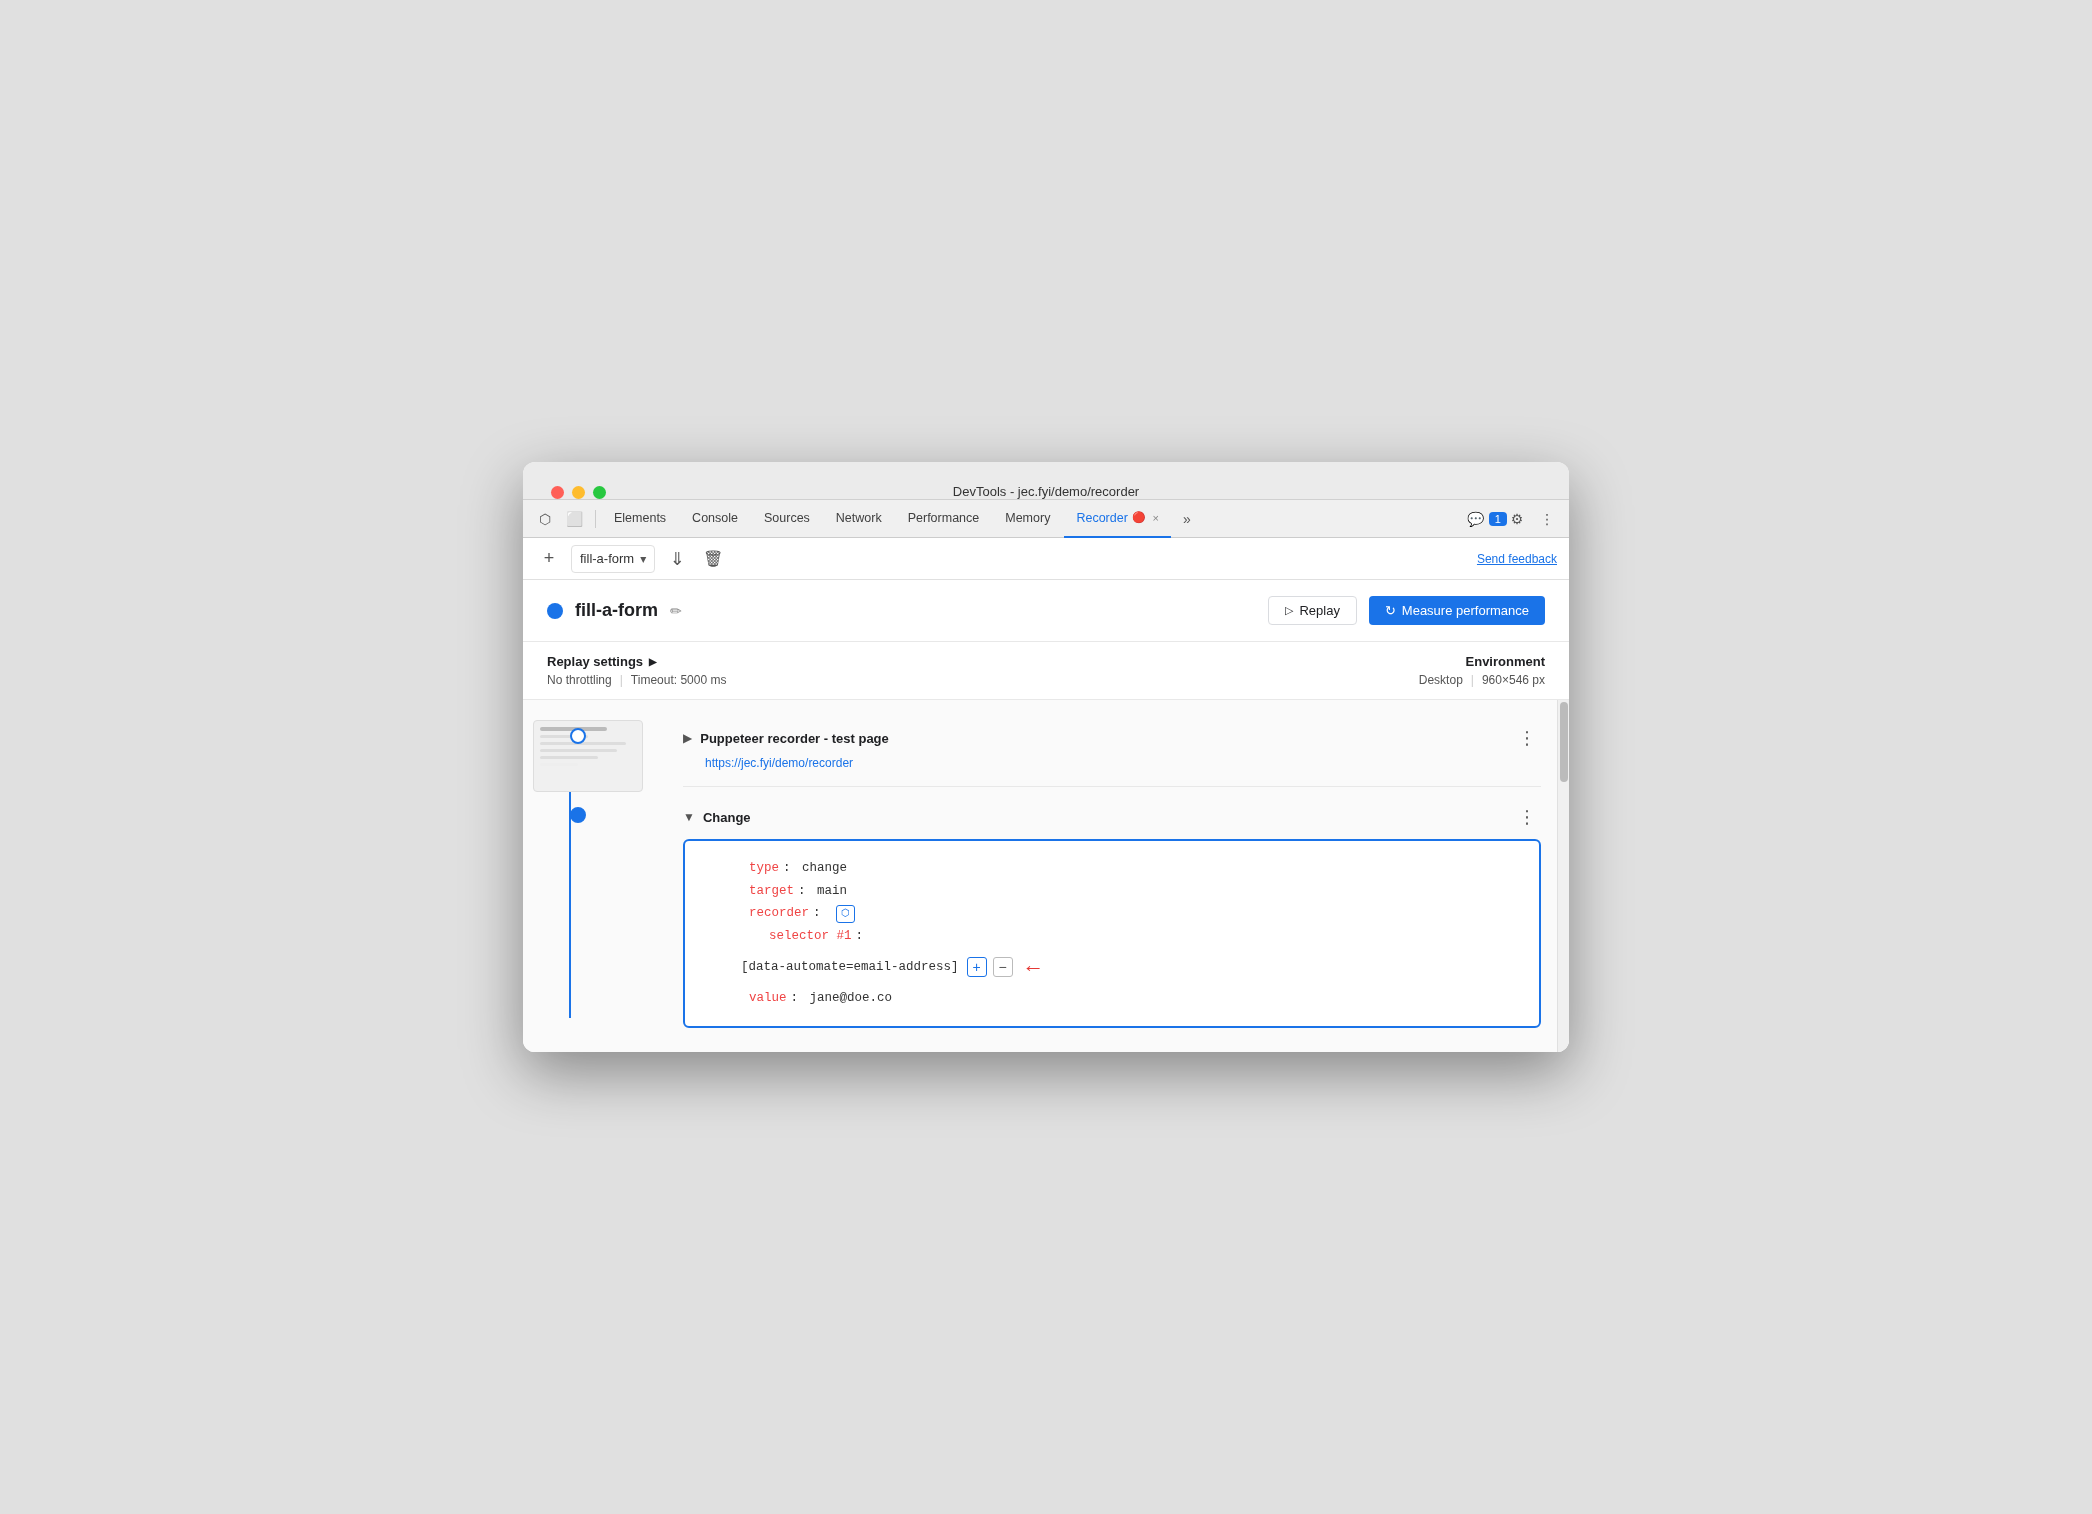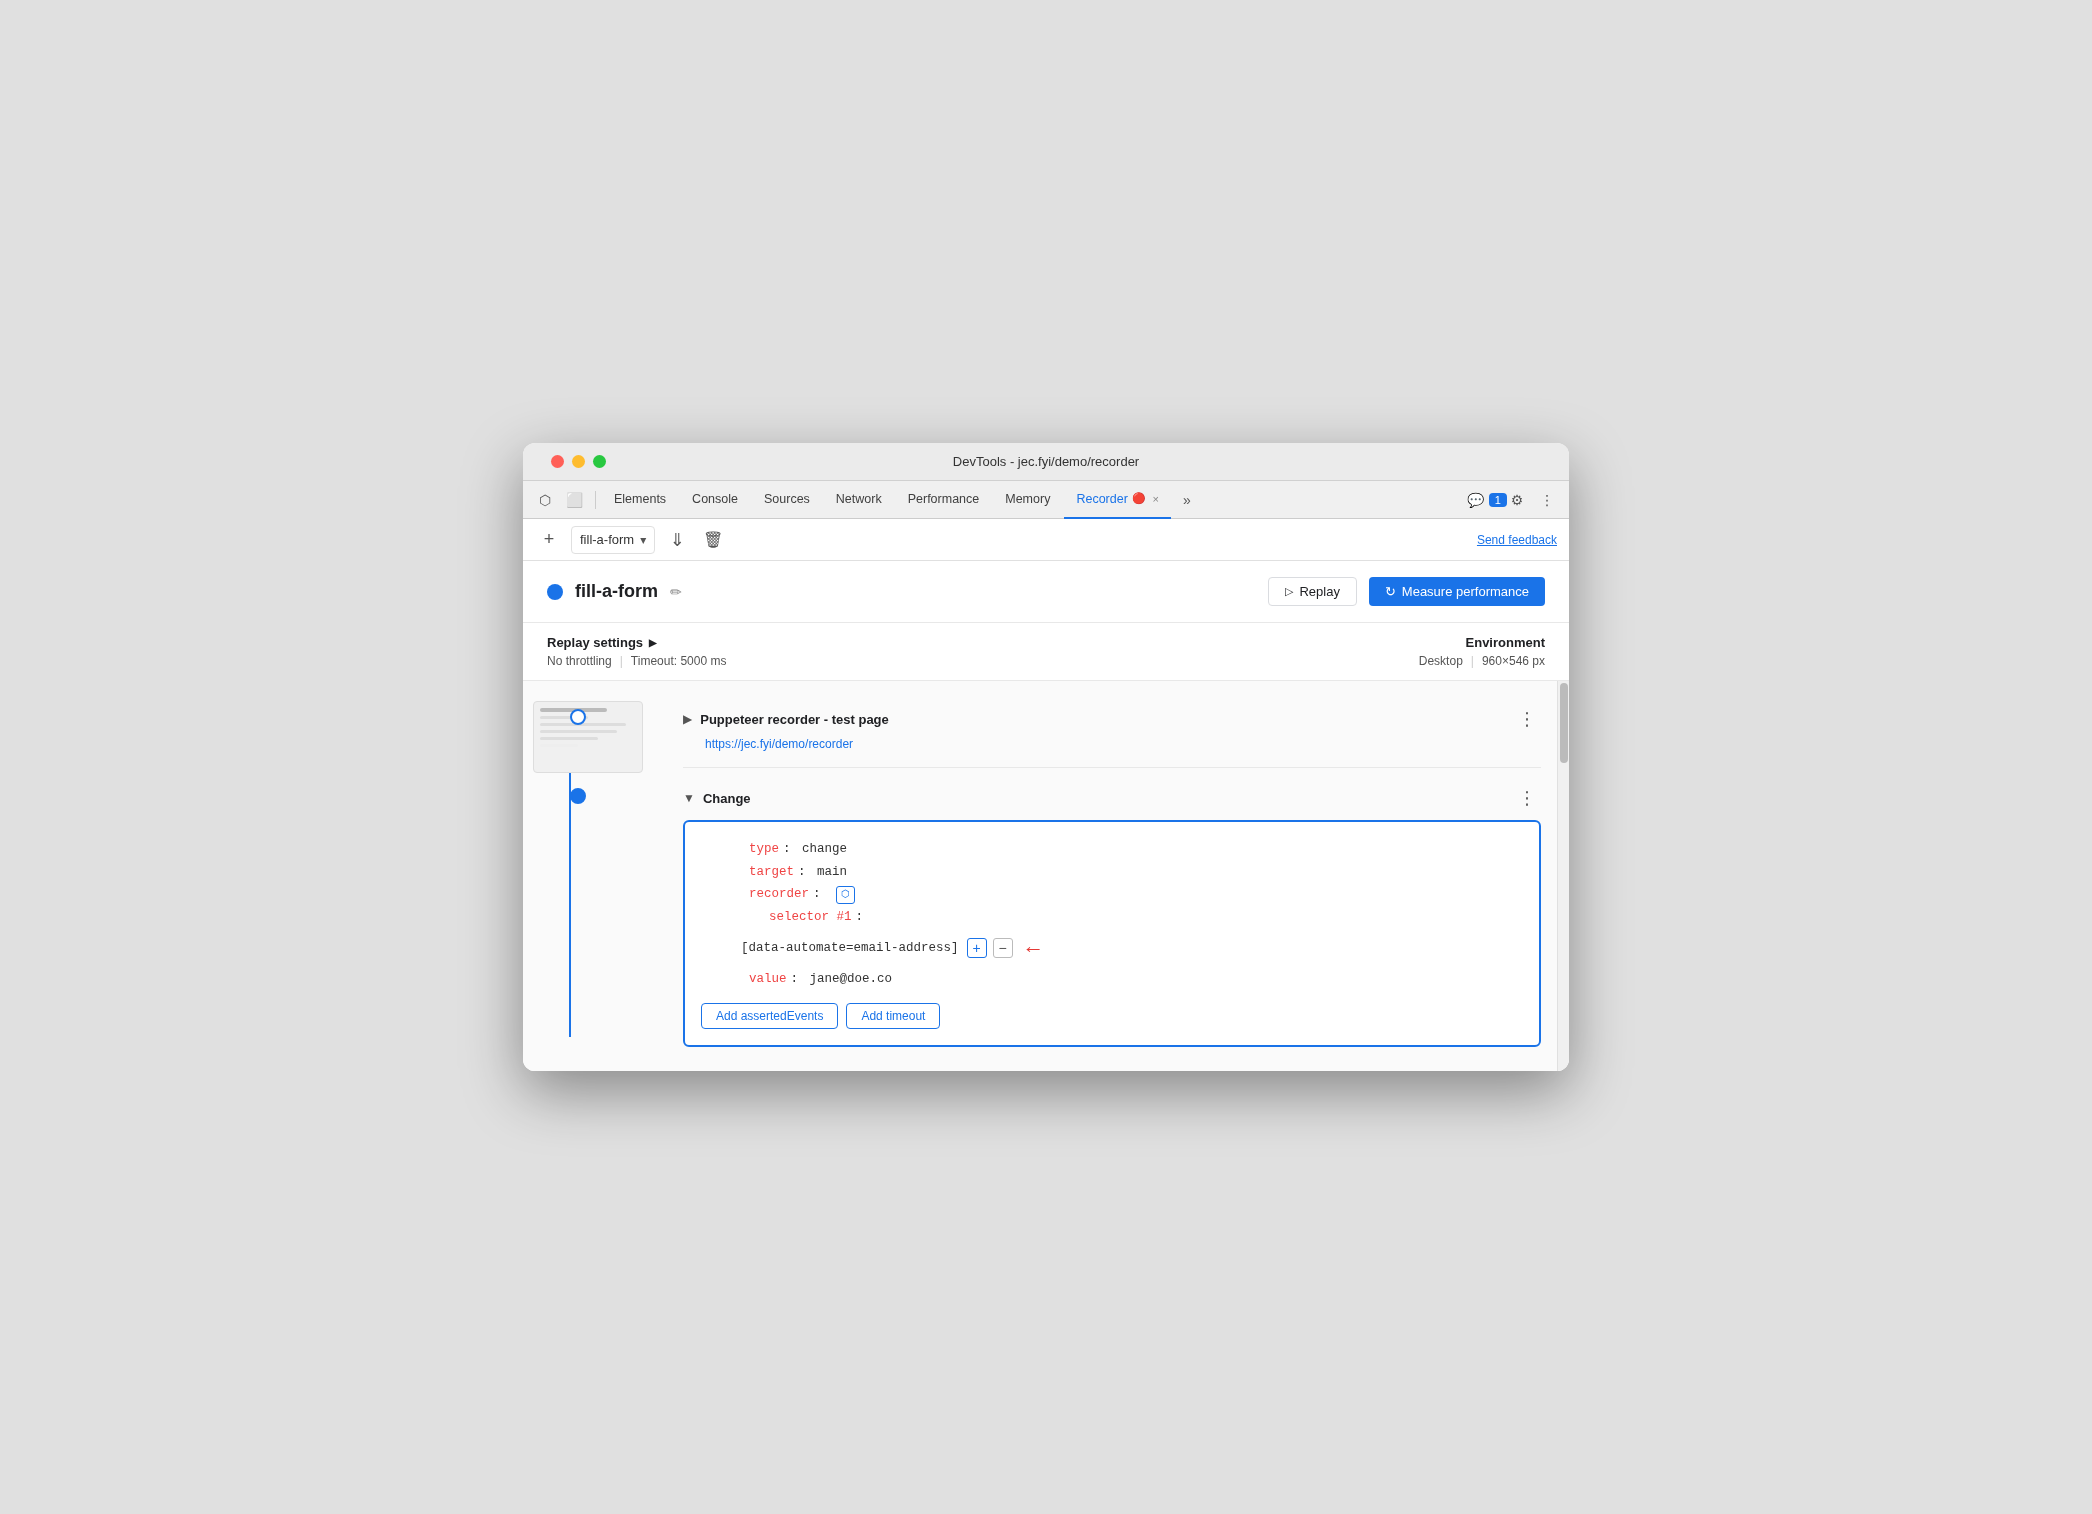--- a/index.html
+++ b/index.html
@@ -16,21 +16,21 @@
       background: #f5f5f5;
       border-radius: 12px;
       box-shadow: 0 20px 60px rgba(0,0,0,0.4);
       overflow: hidden;
     }
     
     .titlebar {
       background: #ebebeb;
       height: 38px;
       display: flex;
-      align-items: center;
+      align-items: flex-end;
       padding: 0 28px;
       border-bottom: 1px solid #d0d0d0;
       position: relative;
     }
     .traffic-lights {
       display: flex;
       gap: 8px;
     }
     .tl {
       width: 13px;
@@ -590,24 +590,20 @@
                   <button class="add-btn-small">+</button>
                   <button class="remove-btn-small">−</button>
                   <span class="red-arrow">←</span>
                 </div>
                 <div class="code-line">
                   <span class="code-key">value</span>
                   <span class="code-val">:&nbsp;</span>
                   <span class="code-val">jane@doe.co</span>
                 </div>
 
-                <div class="action-buttons">
-                  <button class="action-btn">Add assertedEvents</button>
-                  <button class="action-btn">Add timeout</button>
-                </div>
               </div>
             </div>
           </div>
         </div>
       </div>
 
       <div class="scrollbar-track">
         <div class="scrollbar-thumb"></div>
       </div>
     </div>

